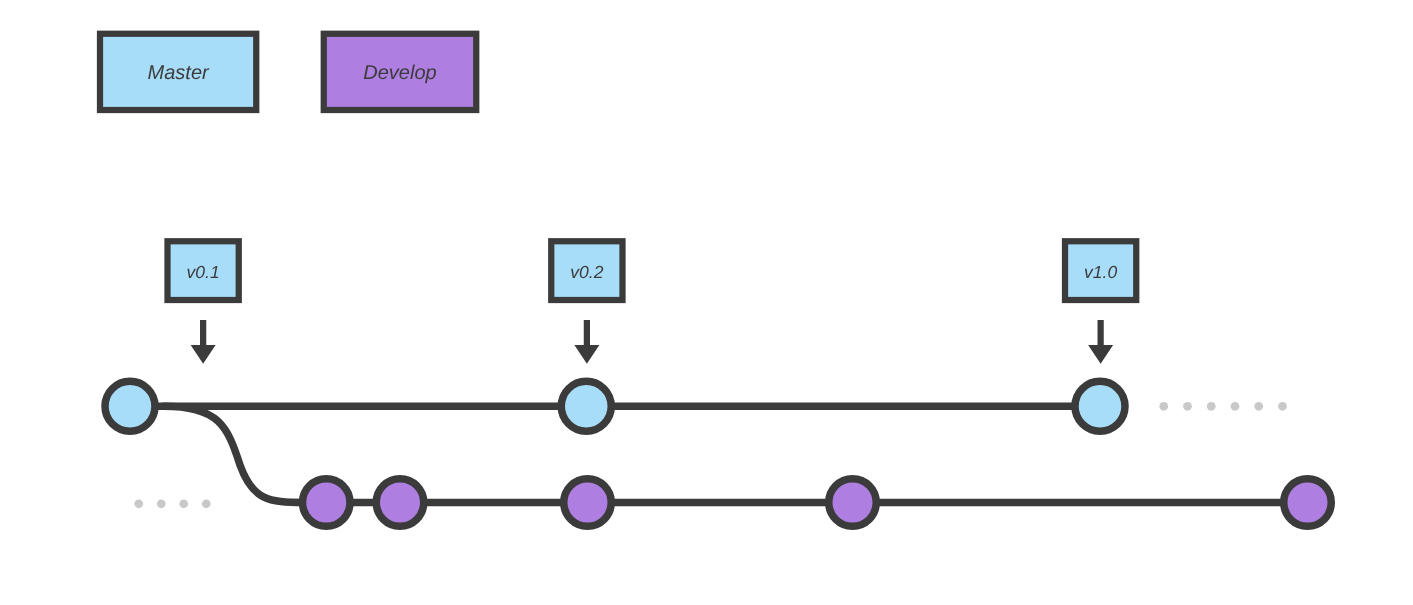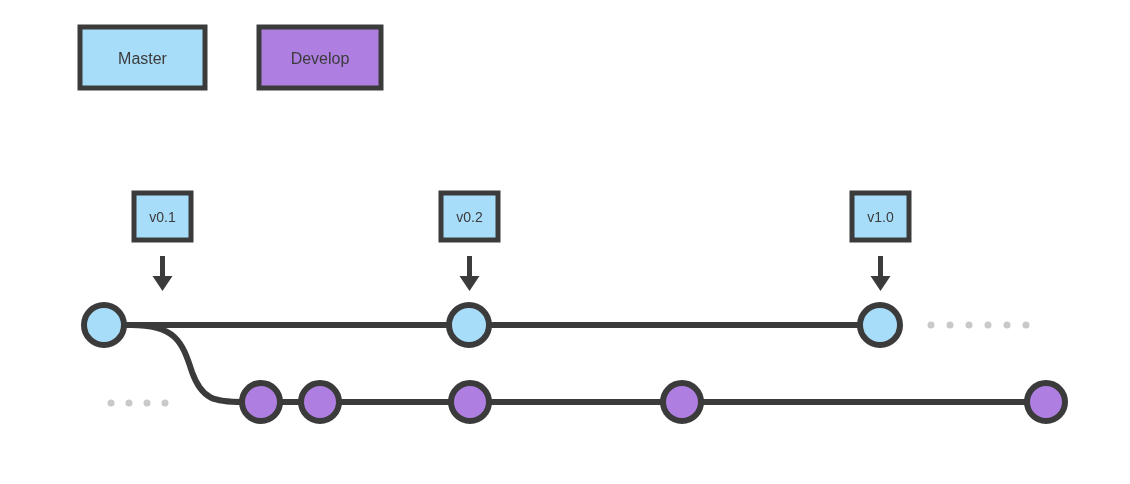--- a/index.html
+++ b/index.html
@@ -13,20 +13,21 @@
     position: relative;
     overflow: hidden;
     font-family: "Liberation Sans", sans-serif;
   }
   #diagram-root {
     position: absolute;
     left: 0;
     top: 0;
     width: 1120px;
     height: 484px;
+    font-style: italic;
   }
   svg.canvas {
     display: block;
     width: 1130px;
     height: 484px;
   }
   .legend-label, .tag-label {
     font-family: "Liberation Sans", sans-serif;
     fill: #3b3b3b;
     text-anchor: middle;

